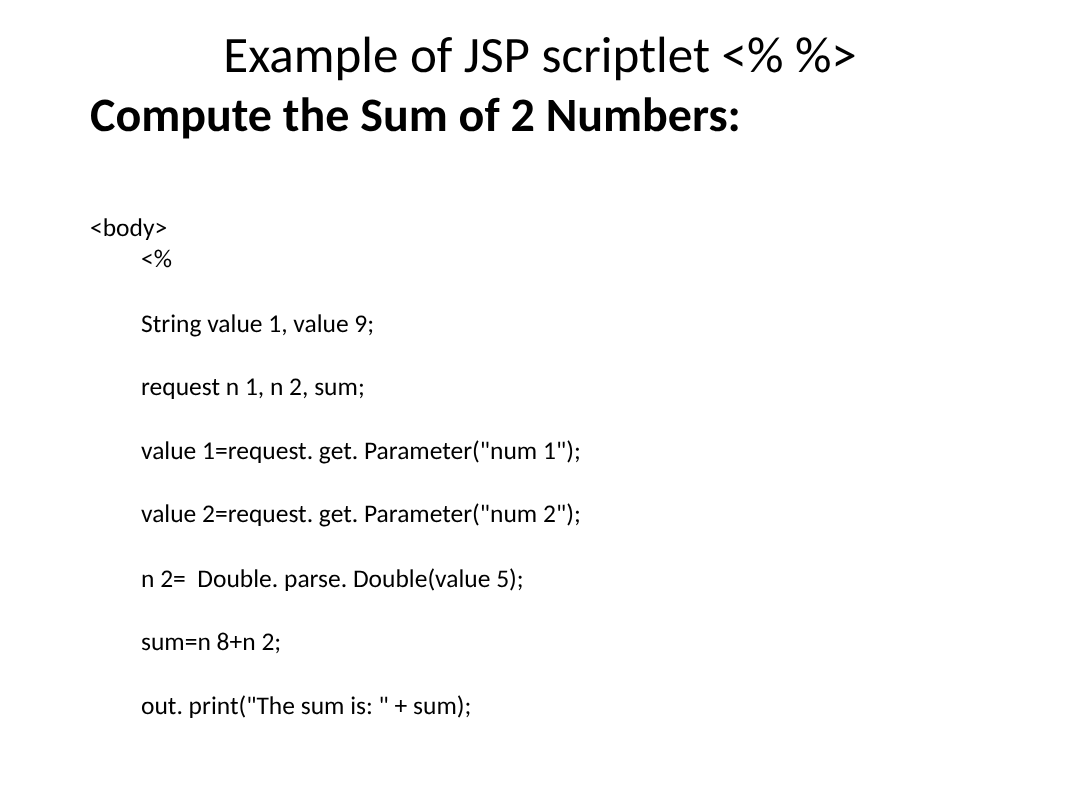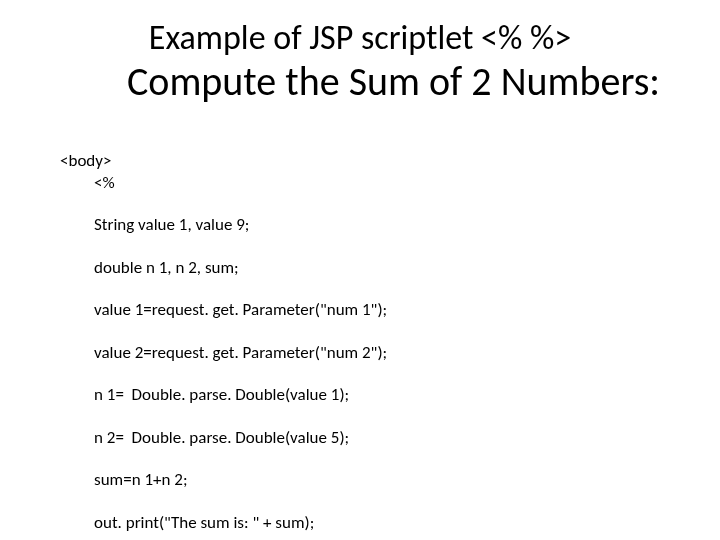--- a/index.html
+++ b/index.html
@@ -18,25 +18,25 @@
     padding: 18px 60px 0 60px;
   }
   .title {
     font-size: 34px;
     line-height: 1.15;
     text-align: center;
     margin: 0 0 2px 0;
     font-weight: 400;
   }
   .subtitle {
-    font-size: 40px;
+    font-size: 32px;
     line-height: 1.15;
-    text-align: right;
+    text-align: left;
     margin: 0 0 24px 0;
-    font-weight: 400;
+    font-weight: 700;
   }
   .code-block {
     font-size: 17px;
     line-height: 1.25;
     white-space: pre;
     font-family: Calibri, "Segoe UI", Arial, sans-serif;
     margin-bottom: 22px;
   }
   .code-indent {
     padding-left: 34px;
@@ -48,24 +48,23 @@
 
 <div class="slide">
 
   <h1 class="title">Example of JSP scriptlet &lt;%   %&gt;</h1>
   <h2 class="subtitle">Compute the Sum of 2 Numbers:</h2>
 
   <div class="code-block">
 <span>&lt;body&gt;</span>
 <span class="code-indent">&lt;%</span>
 <span class="code-indent">String value 1, value 9;</span>
-<span class="code-indent">double n 1, n 2, sum;</span>
+<span class="code-indent">request n 1, n 2, sum;</span>
 <span class="code-indent">value 1=request. get. Parameter("num 1");</span>
 <span class="code-indent">value 2=request. get. Parameter("num 2");</span>
-<span class="code-indent">n 1=  Double. parse. Double(value 1);</span>
 <span class="code-indent">n 2=  Double. parse. Double(value 5);</span>
-<span class="code-indent">sum=n 1+n 2;</span>
+<span class="code-indent">sum=n 8+n 2;</span>
 <span class="code-indent">out. print("The sum is: " + sum);</span>
 
 
 </div>
 
 </div>
 
 </body></html>

